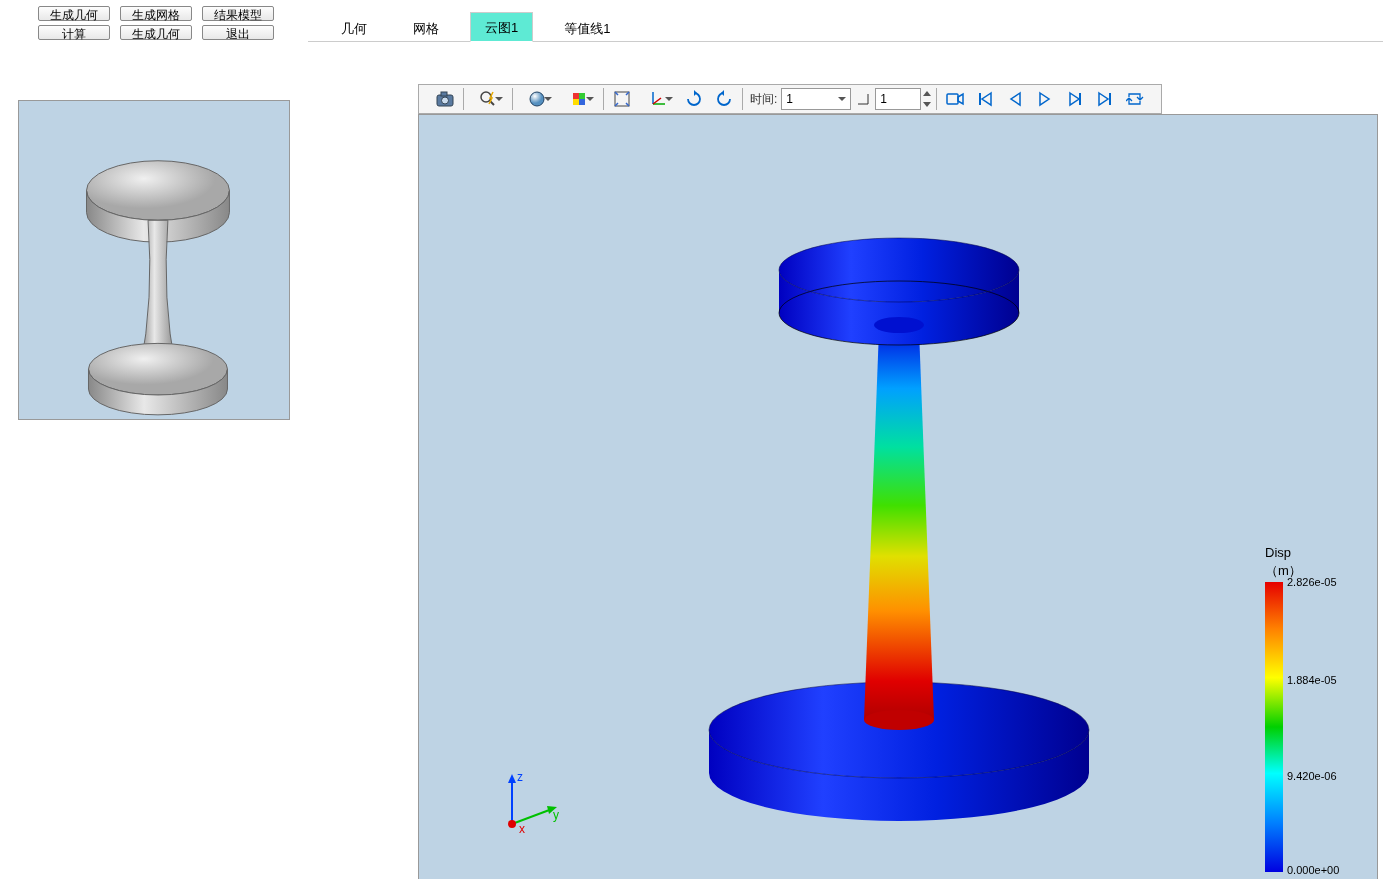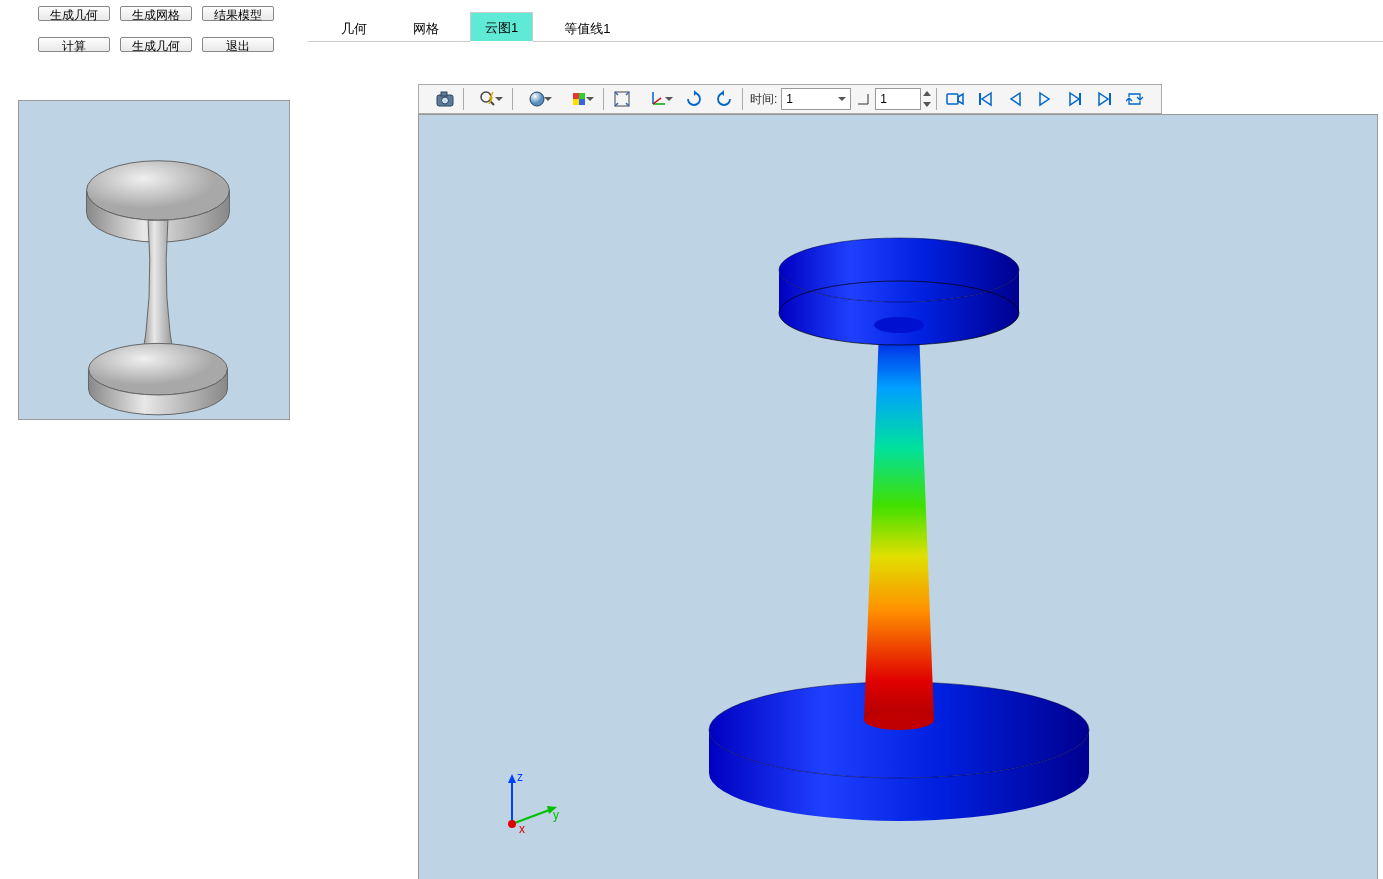--- a/index.html
+++ b/index.html
@@ -19,21 +19,21 @@
       width: 308px;
       height: 879px;
       background: #fff;
     }
     .btn-row {
       display: flex;
       gap: 10px;
       padding: 6px 0 0 38px;
     }
     .btn-row + .btn-row {
-      padding-top: 16px;
+      padding-top: 4px;
     }
     .ctrl-btn {
       width: 72px;
       height: 15px;
       background: linear-gradient(#fdfdfd, #e8e8e8);
       border: 1px solid #888;
       font-size: 12px;
       cursor: pointer;
       border-radius: 2px;
     }
@@ -433,17 +433,27 @@
           <path d="M15 5 L11 14 L19 14 Z" fill="#0040ff"></path>
           <text x="20" y="12" fill="#0040ff" font-size="12">z</text>
           <line x1="15" y1="55" x2="55" y2="40" stroke="#00c000" stroke-width="2"></line>
           <path d="M60 38 L50 37 L52 45 Z" fill="#00c000"></path>
           <text x="56" y="50" fill="#00c000" font-size="12">y</text>
           <circle cx="15" cy="55" r="4" fill="#e00000"></circle>
           <text x="22" y="64" fill="#e00000" font-size="12">x</text>
         </svg>
       </div>
 
+      <div class="legend">
+        <div class="legend-title">Disp</div>
+        <div class="legend-title">（m）</div>
+        <div class="legend-bar">
+          <span class="legend-tick" style="top:-6px">2.826e-05</span>
+          <span class="legend-tick" style="top:92px">1.884e-05</span>
+          <span class="legend-tick" style="top:188px">9.420e-06</span>
+          <span class="legend-tick" style="top:282px">0.000e+00</span>
+        </div>
+      </div>
 
       <div class="result-label">结果模型:通用分析</div>
     </div>
   </div>
 </div>
 
 </body></html>

